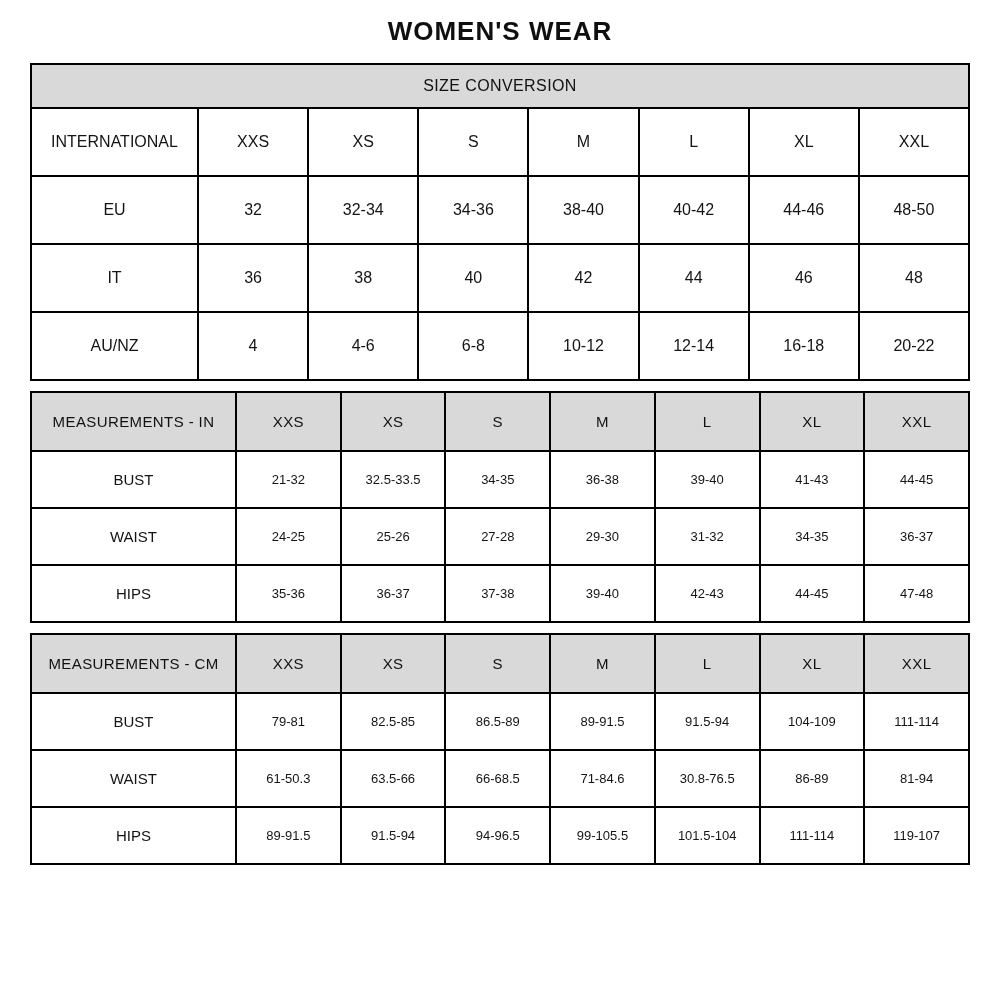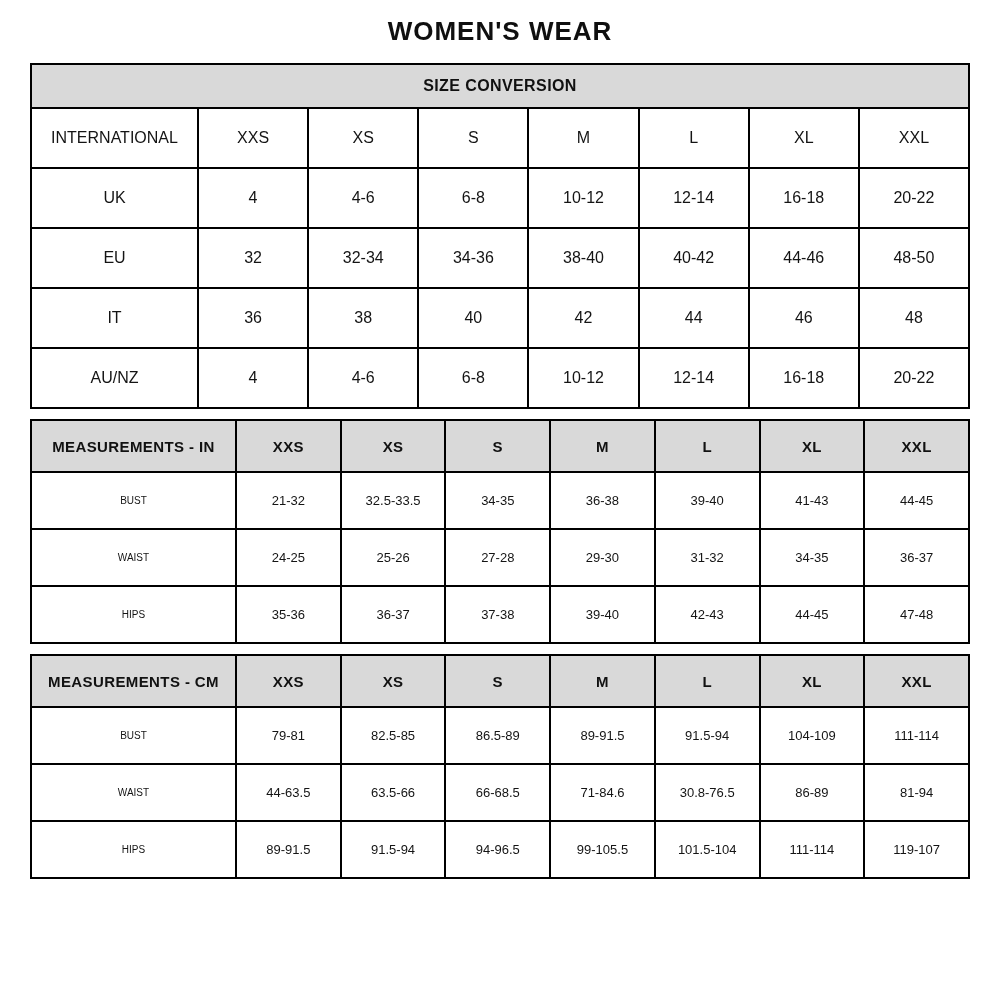--- a/index.html
+++ b/index.html
@@ -31,34 +31,34 @@
   td {
     border: 2px solid #000000;
     text-align: center;
     vertical-align: middle;
     padding: 0 4px;
     overflow: hidden;
     white-space: nowrap;
   }
   .hdr-cell {
     background: #d9d9d9;
-    font-weight: 700;
+    font-weight: 400;
     font-size: 15px;
     letter-spacing: 0.4px;
     color: #111111;
   }
 
   
-  .conv td { height: 60px; font-size: 16px; }
+  .conv td { height: 68px; font-size: 16px; }
   .conv tr.title-row td { height: 44px; }
 
   
   .meas td { height: 57px; font-size: 13px; }
-  .meas tr.hdr-row td { height: 52px; font-size: 15px; }
-  .meas td.row-label { font-size: 10px; border-radius: 12px; }
+  .meas tr.hdr-row td { height: 59px; font-size: 15px; }
+  .meas td.row-label { font-size: 15px; border-radius: 12px; }
 </style>
 </head>
 <body>
 
 <div class="page">
 
   <div class="title">WOMEN'S WEAR</div>
 
   <table class="conv">
     <colgroup>
@@ -73,30 +73,20 @@
     <tbody>
         <tr>
           <td class="row-label">INTERNATIONAL</td>
           <td>XXS</td>
           <td>XS</td>
           <td>S</td>
           <td>M</td>
           <td>L</td>
           <td>XL</td>
           <td>XXL</td>
-        </tr>
-        <tr>
-          <td class="row-label">UK</td>
-          <td>4</td>
-          <td>4-6</td>
-          <td>6-8</td>
-          <td>10-12</td>
-          <td>12-14</td>
-          <td>16-18</td>
-          <td>20-22</td>
         </tr>
         <tr>
           <td class="row-label">EU</td>
           <td>32</td>
           <td>32-34</td>
           <td>34-36</td>
           <td>38-40</td>
           <td>40-42</td>
           <td>44-46</td>
           <td>48-50</td>
@@ -198,21 +188,21 @@
           <td>79-81</td>
           <td>82.5-85</td>
           <td>86.5-89</td>
           <td>89-91.5</td>
           <td>91.5-94</td>
           <td>104-109</td>
           <td>111-114</td>
         </tr>
         <tr>
           <td class="row-label">WAIST</td>
-          <td>44-63.5</td>
+          <td>61-50.3</td>
           <td>63.5-66</td>
           <td>66-68.5</td>
           <td>71-84.6</td>
           <td>30.8-76.5</td>
           <td>86-89</td>
           <td>81-94</td>
         </tr>
         <tr>
           <td class="row-label">HIPS</td>
           <td>89-91.5</td>

